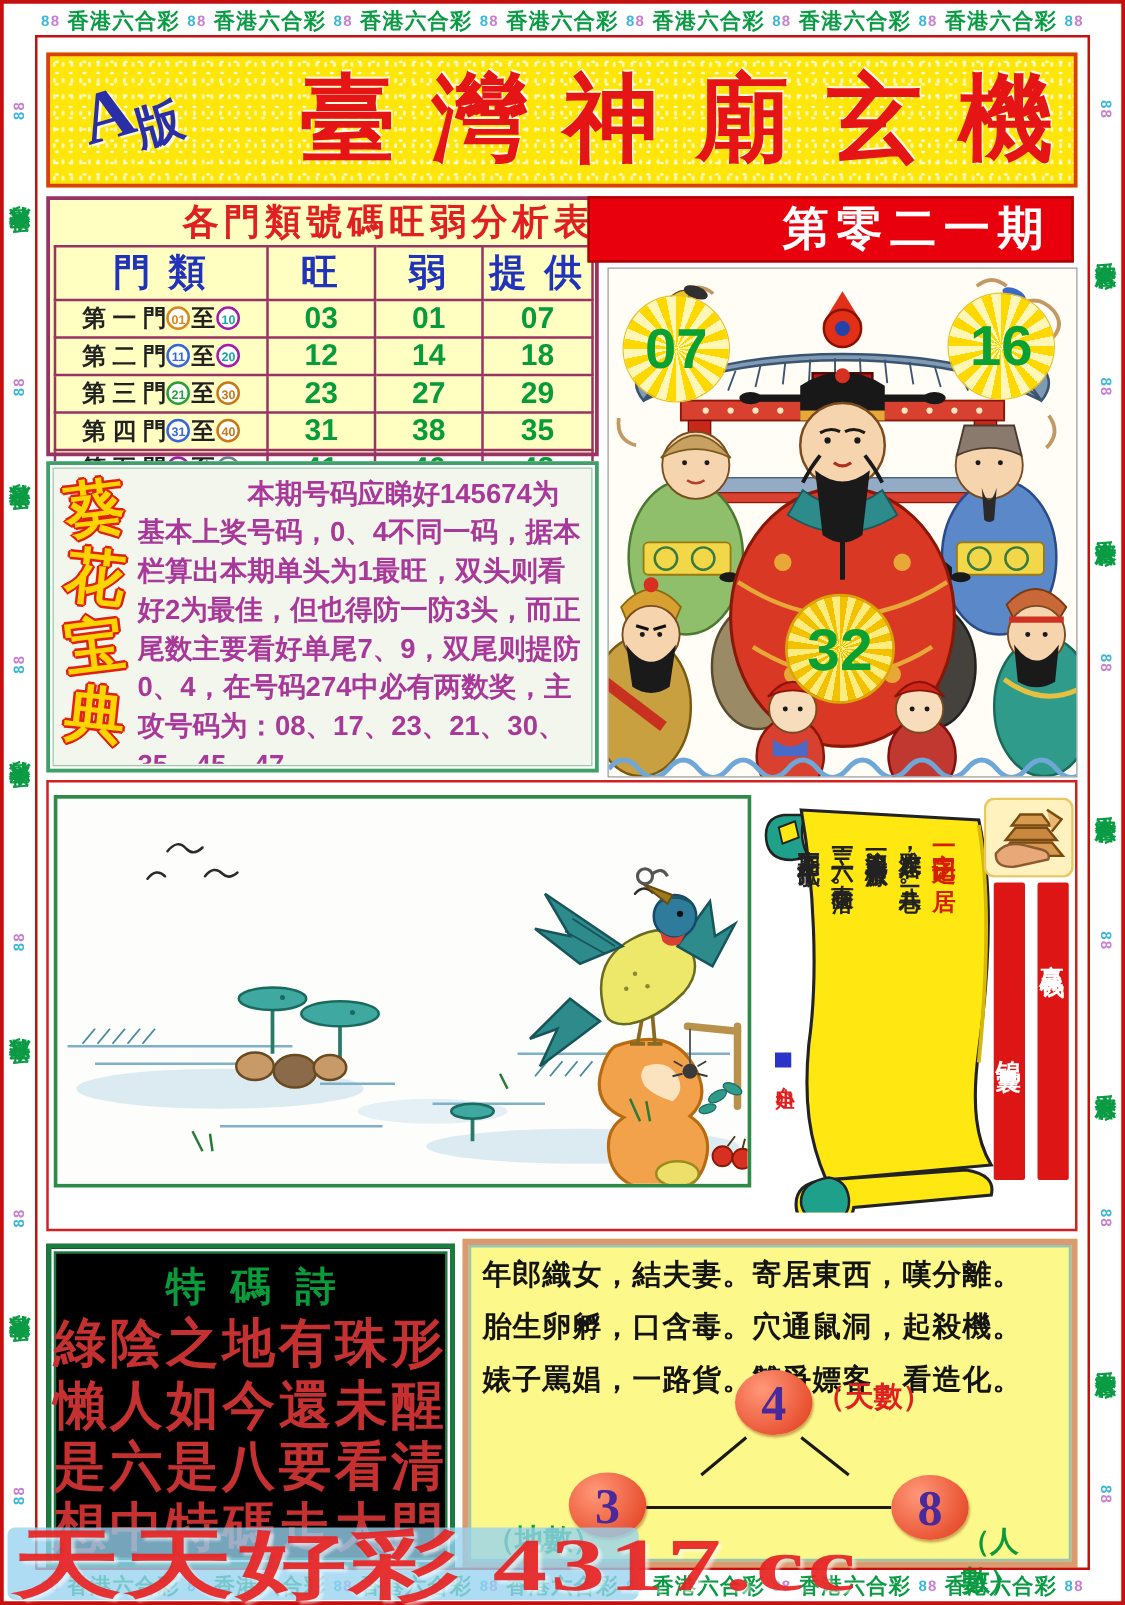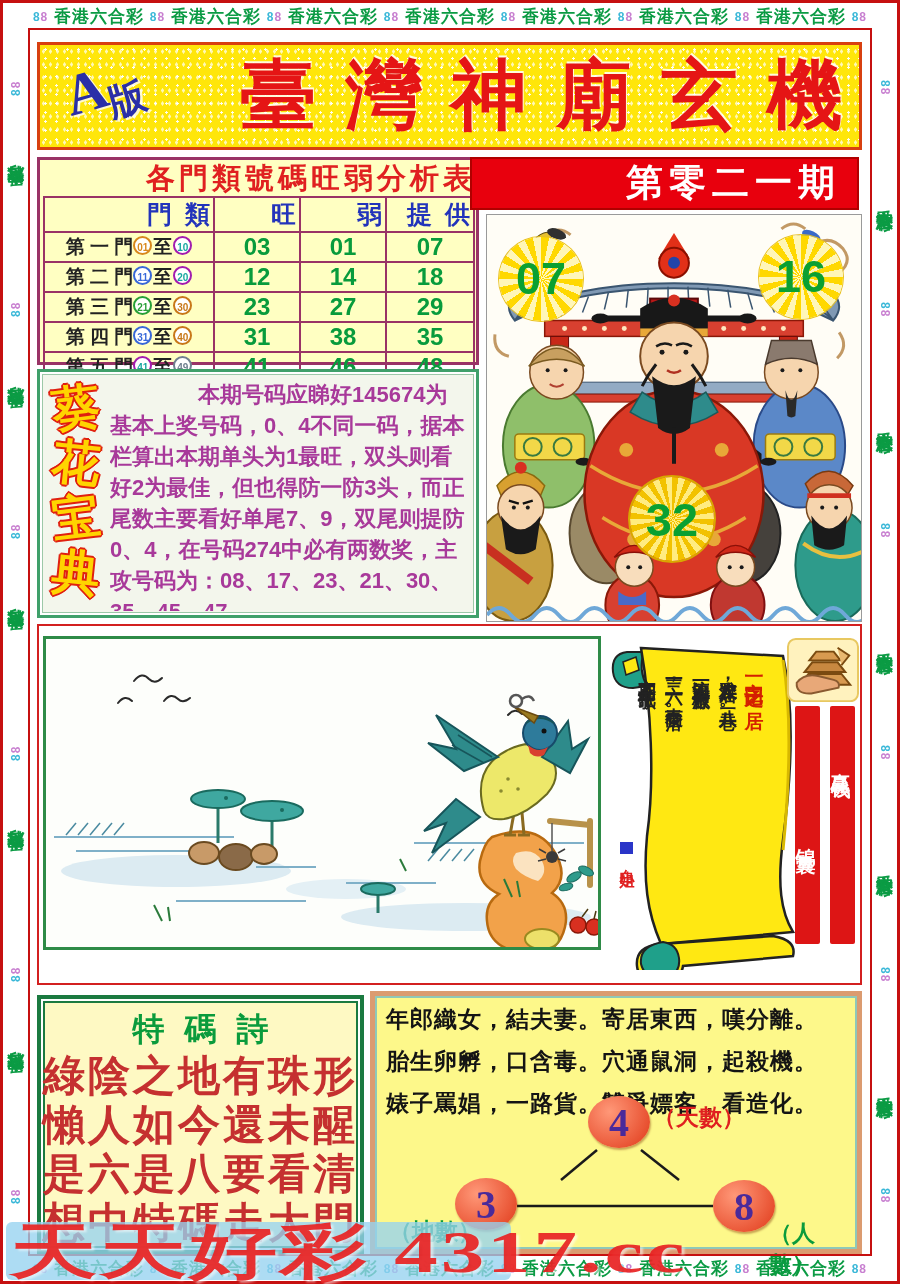--- a/index.html
+++ b/index.html
@@ -33,21 +33,21 @@
     justify-content:space-between;font-size:76px;font-weight:900;color:#E51515;
     font-family:"Liberation Serif",serif;text-shadow:1px -2px 0 rgba(255,255,255,.85);}
 
   
   .analysis{position:absolute;left:37px;top:157px;width:442px;height:208px;box-sizing:border-box;
     background:#FFFFC2;border:3px solid #993366;z-index:4;}
   .analysis-title{height:36px;line-height:36px;text-align:right;color:#E02020;font-size:29px;
     font-weight:900;letter-spacing:4px;}
   .analysis table{width:430px;margin:0 3px;border-collapse:collapse;table-layout:fixed;}
   .analysis td,.analysis th{border:2px solid #993366;text-align:center;padding:0;height:26px;}
-  .analysis th{color:#2233BB;font-size:25px;height:32px;letter-spacing:3px;text-align:right;}
+  .analysis th{color:#2233BB;font-size:30px;height:32px;letter-spacing:3px;}
   .analysis td.lab{font-size:19px;font-weight:bold;color:#222;}
   .analysis td.num{font-size:24px;font-weight:bold;color:#089B3C;}
   .zhi{margin:0 1px;}
   .circ{display:inline-block;width:19px;height:19px;line-height:19px;border-radius:50%;
     font-size:10px;font-weight:bold;vertical-align:2px;box-sizing:border-box;background:#fff;}
   .c-or{border:2px solid #D8881C;color:#D8881C;}
   .c-tl{border:2px solid #a21caf;color:#18A8A0;}
   .c-bl{border:2px solid #3868D8;color:#3868D8;}
   .c-gr{border:2px solid #28A038;color:#28A038;}
   .c-o2{border:2px solid #C87818;color:#C87818;}
@@ -105,21 +105,21 @@
   .moneyicon{position:absolute;left:748px;top:12px;width:72px;height:66px;}
   .redstrips{position:absolute;left:756px;top:80px;width:60px;height:238px;}
   .pstrip{position:absolute;top:0;bottom:0;width:25px;background:#DD1515;border-radius:2px;
     color:#fff;writing-mode:vertical-rl;font-size:20px;font-weight:bold;letter-spacing:7px;box-sizing:border-box;}
   .strip-a{left:0;padding-top:126px;}
   .strip-b{right:0;padding-top:50px;}
 
   
   .poembox{position:absolute;left:37px;top:995px;width:327px;height:259px;box-sizing:border-box;
     border:4px solid #1B7A40;box-shadow:inset 0 0 0 2px #fff,inset 0 0 0 4px #1B7A40;
-    background:#fef9c3;text-align:center;z-index:4;}
+    background:#000000;text-align:center;z-index:4;}
   .poem-title{margin-top:9px;color:#0A9B3C;font-size:32px;font-weight:900;letter-spacing:20px;padding-left:20px;}
   .poem-line{color:#C53030;font-size:42px;font-weight:bold;font-family:"Liberation Serif",serif;
     line-height:49px;letter-spacing:3px;white-space:nowrap;}
 
   
   .riddlebox{position:absolute;left:370px;top:991px;width:492px;height:263px;box-sizing:border-box;
     border:5px solid #DB9B70;box-shadow:inset 0 0 0 2px #8FC8B8;background:#FDF88A;z-index:4;}
   .riddle-line{margin:5px 0 0 11px;color:#141414;font-size:23px;font-weight:bold;letter-spacing:1px;
     line-height:37px;white-space:nowrap;}
   .diagram{position:absolute;inset:0;}

